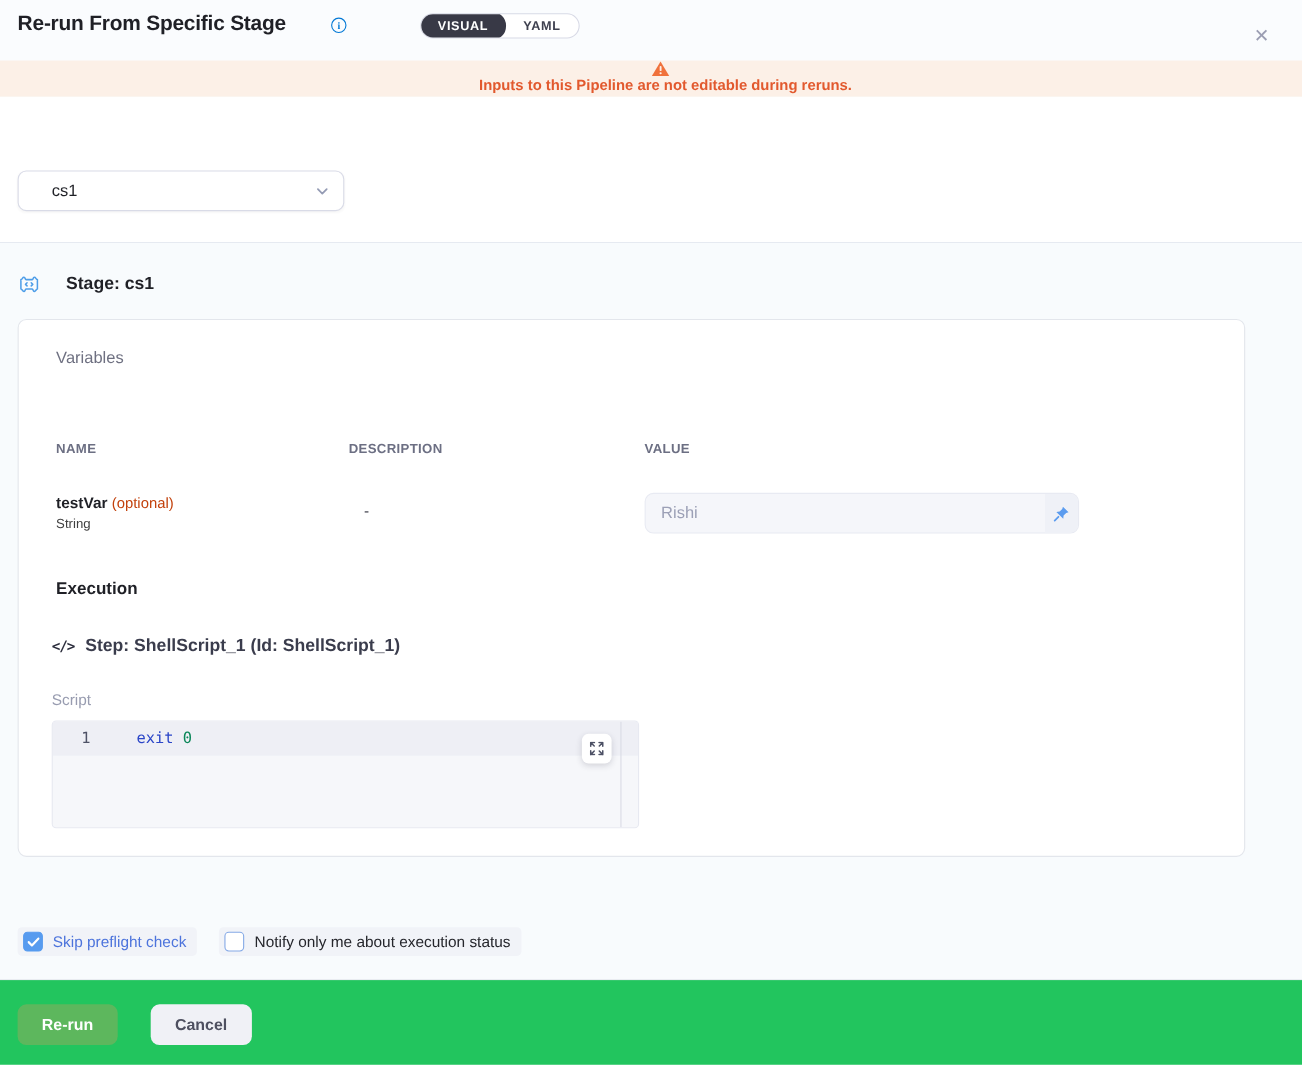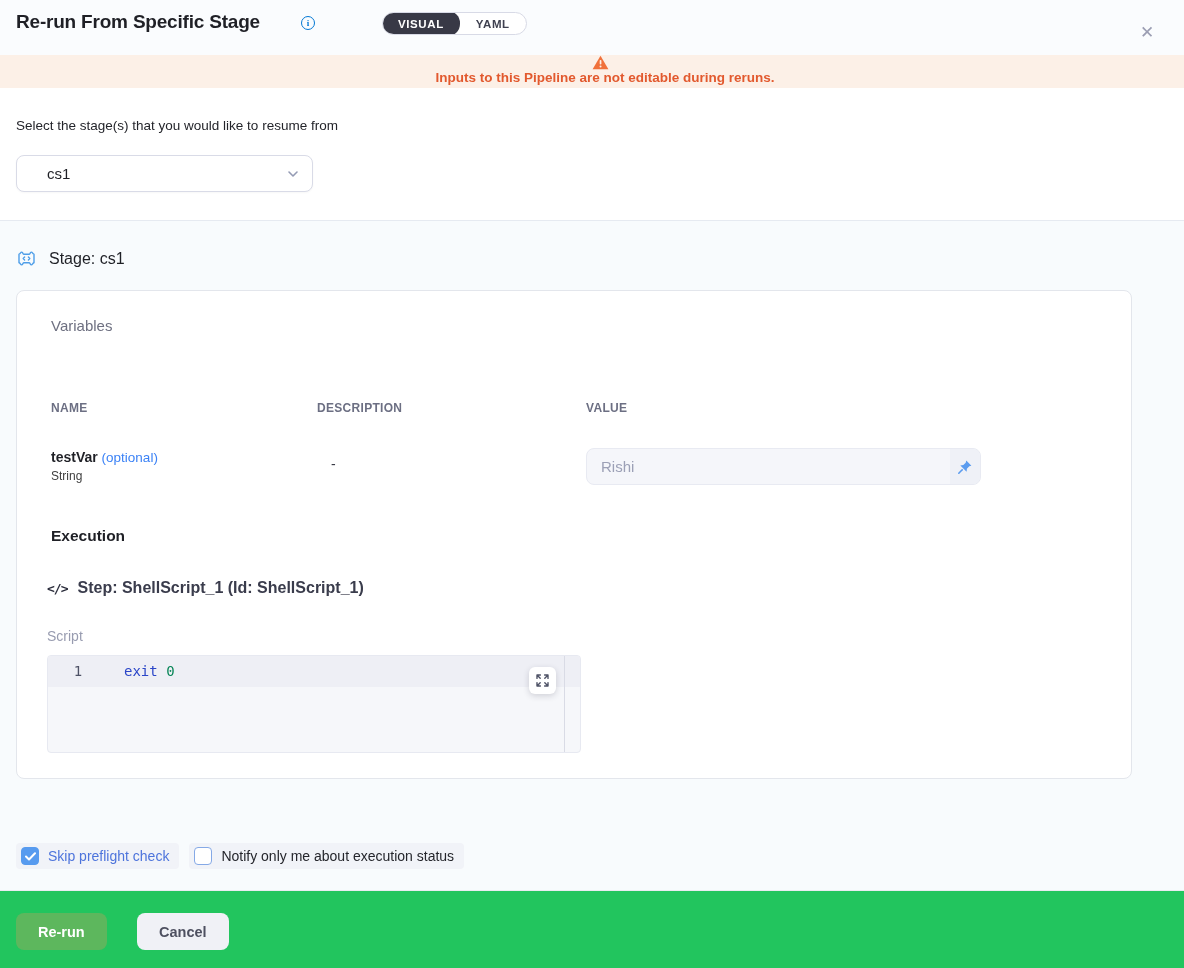--- a/index.html
+++ b/index.html
@@ -22,30 +22,30 @@
 
   
   .select-section { position:absolute; top:88px; left:0; width:1184px; height:133px; background:#FFFFFF; border-bottom:1px solid #E6EAF1; }
   .select-label { position:absolute; left:16px; top:30px; font-size:13.5px; color:#24252B; }
   .stage-select { position:absolute; left:16px; top:67px; width:297px; height:37px; background:#FFFFFF; border:1px solid #D9DBE7; border-radius:8px; display:flex; align-items:center; padding:0 12px 0 14px; cursor:pointer; box-shadow:0 1px 2px rgba(40,41,61,0.04); }
   .stage-select-value { font-size:15px; color:#1F2026; flex:1;margin-left:16px; }
 
   
   .main { position:absolute; top:221px; left:0; width:1184px; height:669px; background:#F8FBFD; }
   .stage-heading-row { position:absolute; left:16px; top:27px; display:flex; align-items:center; gap:12px; }
-  .stage-heading { font-size:16px; font-weight:400; color:#1F2026; }
+  .stage-heading { font-size:16px; font-weight:700; color:#1F2026;margin-left:11px; }
 
   .card { position:absolute; left:16px; top:69px; width:1116px; height:489px; background:#FFFFFF; border:1px solid #E3E6EC; border-radius:8px; }
   .variables-heading { position:absolute; left:34px; top:26px; font-size:15px; color:#6E7081; }
   .col-header { position:absolute; font-size:12px; font-weight:700; letter-spacing:0.3px; color:#6C6F83; top:110px; }
   .col-name { left:34px; } .col-desc { left:300px; } .col-value { left:569px; }
 
   .var-name-cell { position:absolute; left:34px; top:157px; font-size:14px; line-height:19px; }
   .var-name { font-weight:700; color:#1F2026; }
-  .var-optional { color:#3b82f6; font-size:13.5px; }
+  .var-optional { color:#c2410c; font-size:13.5px; }
   .var-type { color:#404040; font-size:12px; }
   .var-desc { position:absolute; left:314px; top:165px; color:#3A3B47; font-size:14px; }
 
   .value-input { position:absolute; left:569px; top:157px; width:395px; height:37px; background:#F5F6FA; border:1px solid #E8EAF2; border-radius:8px; display:flex; align-items:center; }
   .value-text { flex:1; padding-left:14px; font-size:15px; color:#9CA0B6; }
   .pin-btn { width:30px; height:35px; display:flex; align-items:center; justify-content:center; background:#EFF1F7; border-radius:0 7px 7px 0; cursor:pointer; }
 
   .execution-heading { position:absolute; left:34px; top:236px; font-size:15.5px; font-weight:700; color:#1F2026; }
   .step-row { position:absolute; left:30px; top:288px; display:flex; align-items:center; gap:10px; }
   .code-icon { font-family:"DejaVu Sans Mono", monospace; font-weight:700; font-size:13px; color:#2B2D3C; letter-spacing:-1px; }
@@ -55,21 +55,21 @@
   .editor { position:absolute; left:30px; top:364px; width:534px; height:98px; background:#F6F7FA; border:1px solid #E7E9F1; border-radius:4px; overflow:hidden; }
   .editor-line-hl { position:absolute; left:0; top:0; width:100%; height:31px; background:#EEEFF5; }
   .gutter-num { position:absolute; left:0; top:7px; width:60px; text-align:center; font-family:"DejaVu Sans Mono", monospace; font-size:14px; color:#4E5266; }
   .code-line { position:absolute; left:76px; top:7px; font-family:"DejaVu Sans Mono", monospace; font-size:14px; }
   .tok-keyword { color:#2B46C8; }
   .tok-number { color:#098658; }
   .editor-scrollbar { position:absolute; left:516px; top:0; width:1px; height:100%; background:#D9DBE5; }
   .expand-btn { position:absolute; left:481px; top:11px; width:27px; height:27px; background:#FFFFFF; border-radius:6px; box-shadow:0 2px 6px rgba(40,41,61,0.18); display:flex; align-items:center; justify-content:center; cursor:pointer; }
 
   
-  .options-row { position:absolute; left:16px; top:622px; display:flex; gap:10px; }
+  .options-row { position:absolute; left:16px; top:622px; display:flex; gap:20px; }
   .option { display:flex; align-items:center; gap:9px; background:#F1F3F8; border-radius:4px; padding:4px 10px 4px 5px; cursor:pointer; }
   .checkbox { width:18px; height:18px; border-radius:4px; background:#FFFFFF; border:1.5px solid #85A9E6; display:flex; align-items:center; justify-content:center; }
   .checkbox.checked { background:#579BEF; border-color:#579BEF; }
   .checkbox .tick { display:none; }
   .checkbox.checked .tick { display:block; }
   .option-label-0 { font-size:14px; color:#4D74DC; }
   .option-label-1 { font-size:14px; color:#25262C; }
 
   
   .footer { position:absolute; top:890px; left:0; width:1184px; height:92px; background:#22c55e; border-top:1px solid #E9ECF1; }
@@ -95,21 +95,20 @@
     <svg width="17" height="15" viewBox="0 0 17 15">
         <path d="M8.5 0.8 L16.4 14.2 L0.6 14.2 Z" fill="#F0713B"></path>
         <rect x="7.7" y="5" width="1.7" height="4.6" rx="0.8" fill="#FCF0E7"></rect>
         <circle cx="8.55" cy="11.6" r="1" fill="#FCF0E7"></circle>
       </svg>
   </span>
   <span class="banner-text">Inputs to this Pipeline are not editable during reruns.</span>
 </div>
 
 <div class="select-section">
-  <div class="select-label">Select the stage(s) that you would like to resume from</div>
   <div class="stage-select">
     <span class="stage-select-value">cs1</span>
     <span style="display:flex;">
       <svg width="14" height="14" viewBox="0 0 14 14" fill="none" stroke="#949BB4" stroke-width="1.6" stroke-linecap="round" stroke-linejoin="round">
           <path d="M3 5l4 4 4-4"></path>
         </svg>
     </span>
   </div>
 </div>
 

